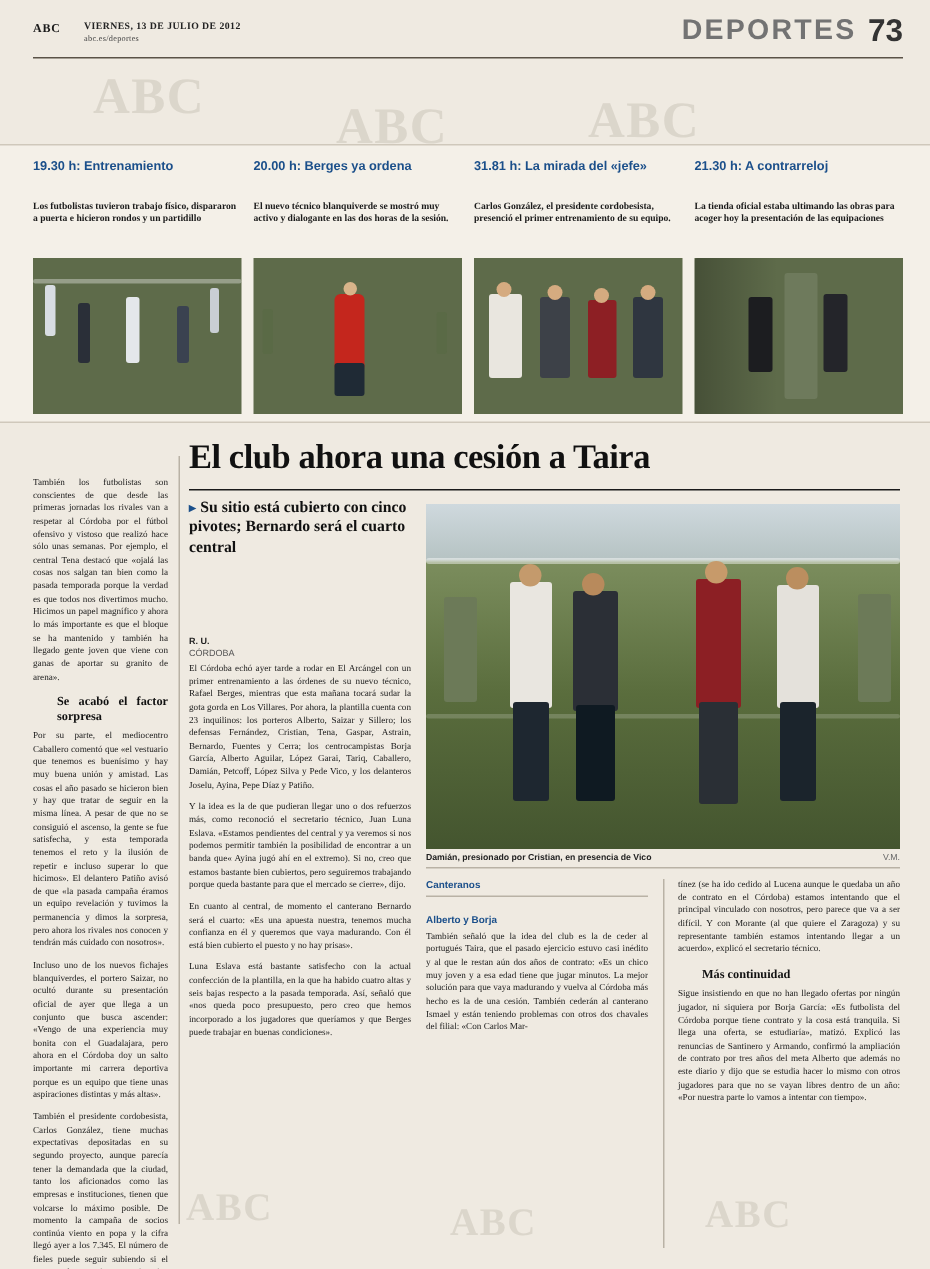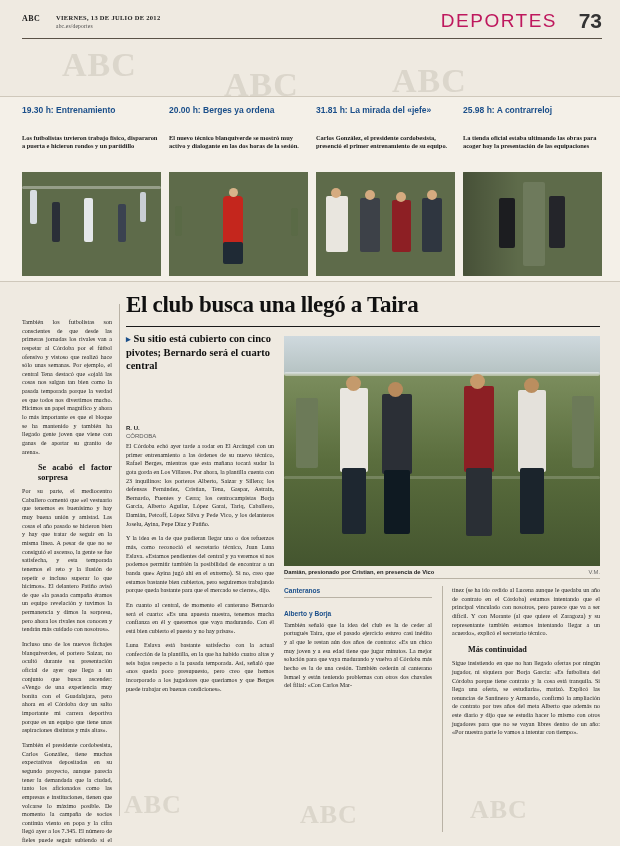--- a/index.html
+++ b/index.html
@@ -61,26 +61,26 @@
   .mast-site {
     position: absolute;
     left: 34px;
     top: 11px;
     font-size: 5.5px;
     color: #444;
     letter-spacing: 0.2px;
   }
   .mast-section {
     position: absolute;
-    right: 45px;
+    right: 31px;
     top: -2px;
     font-size: 19px;
-    font-weight: normal;
+    font-weight: bold;
     letter-spacing: 1.5px;
-    color: #be185d;
+    color: #737373;
     font-family: "Liberation Sans", sans-serif;
   }
   .mast-page {
     position: absolute;
     right: 0;
     top: -3px;
     font-size: 21px;
     font-weight: bold;
     color: #333;
     font-family: "Liberation Sans", sans-serif;
@@ -361,21 +361,21 @@
           <div class="fig" style="left:44px; top:26px; width:20px; height:54px; background:#3d4148;"></div>
           <div class="fig" style="left:49px; top:18px; width:10px; height:10px; background:#d5ab80; border-radius:50%;"></div>
           <div class="fig" style="left:76px; top:28px; width:19px; height:52px; background:#8d1f24;"></div>
           <div class="fig" style="left:80px; top:20px; width:10px; height:10px; background:#d5ab80; border-radius:50%;"></div>
           <div class="fig" style="left:106px; top:26px; width:20px; height:54px; background:#2f3640;"></div>
           <div class="fig" style="left:111px; top:18px; width:10px; height:10px; background:#d5ab80; border-radius:50%;"></div>
         </div>
       </div>
 
       <div class="card">
-        <div class="time">25.98 h: A contrarreloj</div>
+        <div class="time">21.30 h: A contrarreloj</div>
         <div class="txt">La tienda oficial estaba ultimando las obras para acoger hoy la presentación de las equipaciones</div>
         <div class="photo ph4">
           <div class="fig" style="left:0; top:0; width:139px; height:104px; background:linear-gradient(90deg,rgba(0,0,0,0.25),rgba(0,0,0,0) 40%);"></div>
           <div class="fig" style="left:36px; top:26px; width:16px; height:50px; background:#1c1d20;"></div>
           <div class="fig" style="left:86px; top:24px; width:16px; height:52px; background:#24252a;"></div>
           <div class="fig" style="left:60px; top:10px; width:22px; height:84px; background:rgba(255,255,255,0.10);"></div>
         </div>
       </div>
 
     </div>
@@ -386,21 +386,21 @@
     <div class="vrule" style="left:97px; height:512px;"></div>
 
     <div class="left-col">
       <p>También los futbolistas son conscientes de que desde las primeras jornadas los rivales van a respetar al Córdoba por el fútbol ofensivo y vistoso que realizó hace sólo unas semanas. Por ejemplo, el central Tena destacó que «ojalá las cosas nos salgan tan bien como la pasada temporada porque la verdad es que todos nos divertimos mucho. Hicimos un papel magnífico y ahora lo más importante es que el bloque se ha mantenido y también ha llegado gente joven que viene con ganas de aportar su granito de arena».</p>
       <div class="subhead">Se acabó el factor sorpresa</div>
       <p>Por su parte, el mediocentro Caballero comentó que «el vestuario que tenemos es buenísimo y hay muy buena unión y amistad. Las cosas el año pasado se hicieron bien y hay que tratar de seguir en la misma línea. A pesar de que no se consiguió el ascenso, la gente se fue satisfecha, y esta temporada tenemos el reto y la ilusión de repetir e incluso superar lo que hicimos». El delantero Patiño avisó de que «la pasada campaña éramos un equipo revelación y tuvimos la permanencia y dimos la sorpresa, pero ahora los rivales nos conocen y tendrán más cuidado con nosotros».</p>
       <p>Incluso uno de los nuevos fichajes blanquiverdes, el portero Saizar, no ocultó durante su presentación oficial de ayer que llega a un conjunto que busca ascender: «Vengo de una experiencia muy bonita con el Guadalajara, pero ahora en el Córdoba doy un salto importante mi carrera deportiva porque es un equipo que tiene unas aspiraciones distintas y más altas».</p>
       <p>También el presidente cordobesista, Carlos González, tiene muchas expectativas depositadas en su segundo proyecto, aunque parecía tener la demandada que la ciudad, tanto los aficionados como las empresas e instituciones, tienen que volcarse lo máximo posible. De momento la campaña de socios continúa viento en popa y la cifra llegó ayer a los 7.345. El número de fieles puede seguir subiendo si el equipo ofrece un buen papel en los amistosos de la pretemporada.</p>
     </div>
 
-    <div class="headline">El club busca una llegó a Taira</div>
+    <div class="headline">El club ahora una cesión a Taira</div>
     <div class="hl-rule"></div>
 
     <div class="kicker">
       <span class="arrow">▸</span><span>Su sitio está cubierto con cinco pivotes; Bernardo será el cuarto central</span>
     </div>
 
     <div class="byline">
       <div>R. U.</div>
       <div class="place">CÓRDOBA</div>
     </div>

